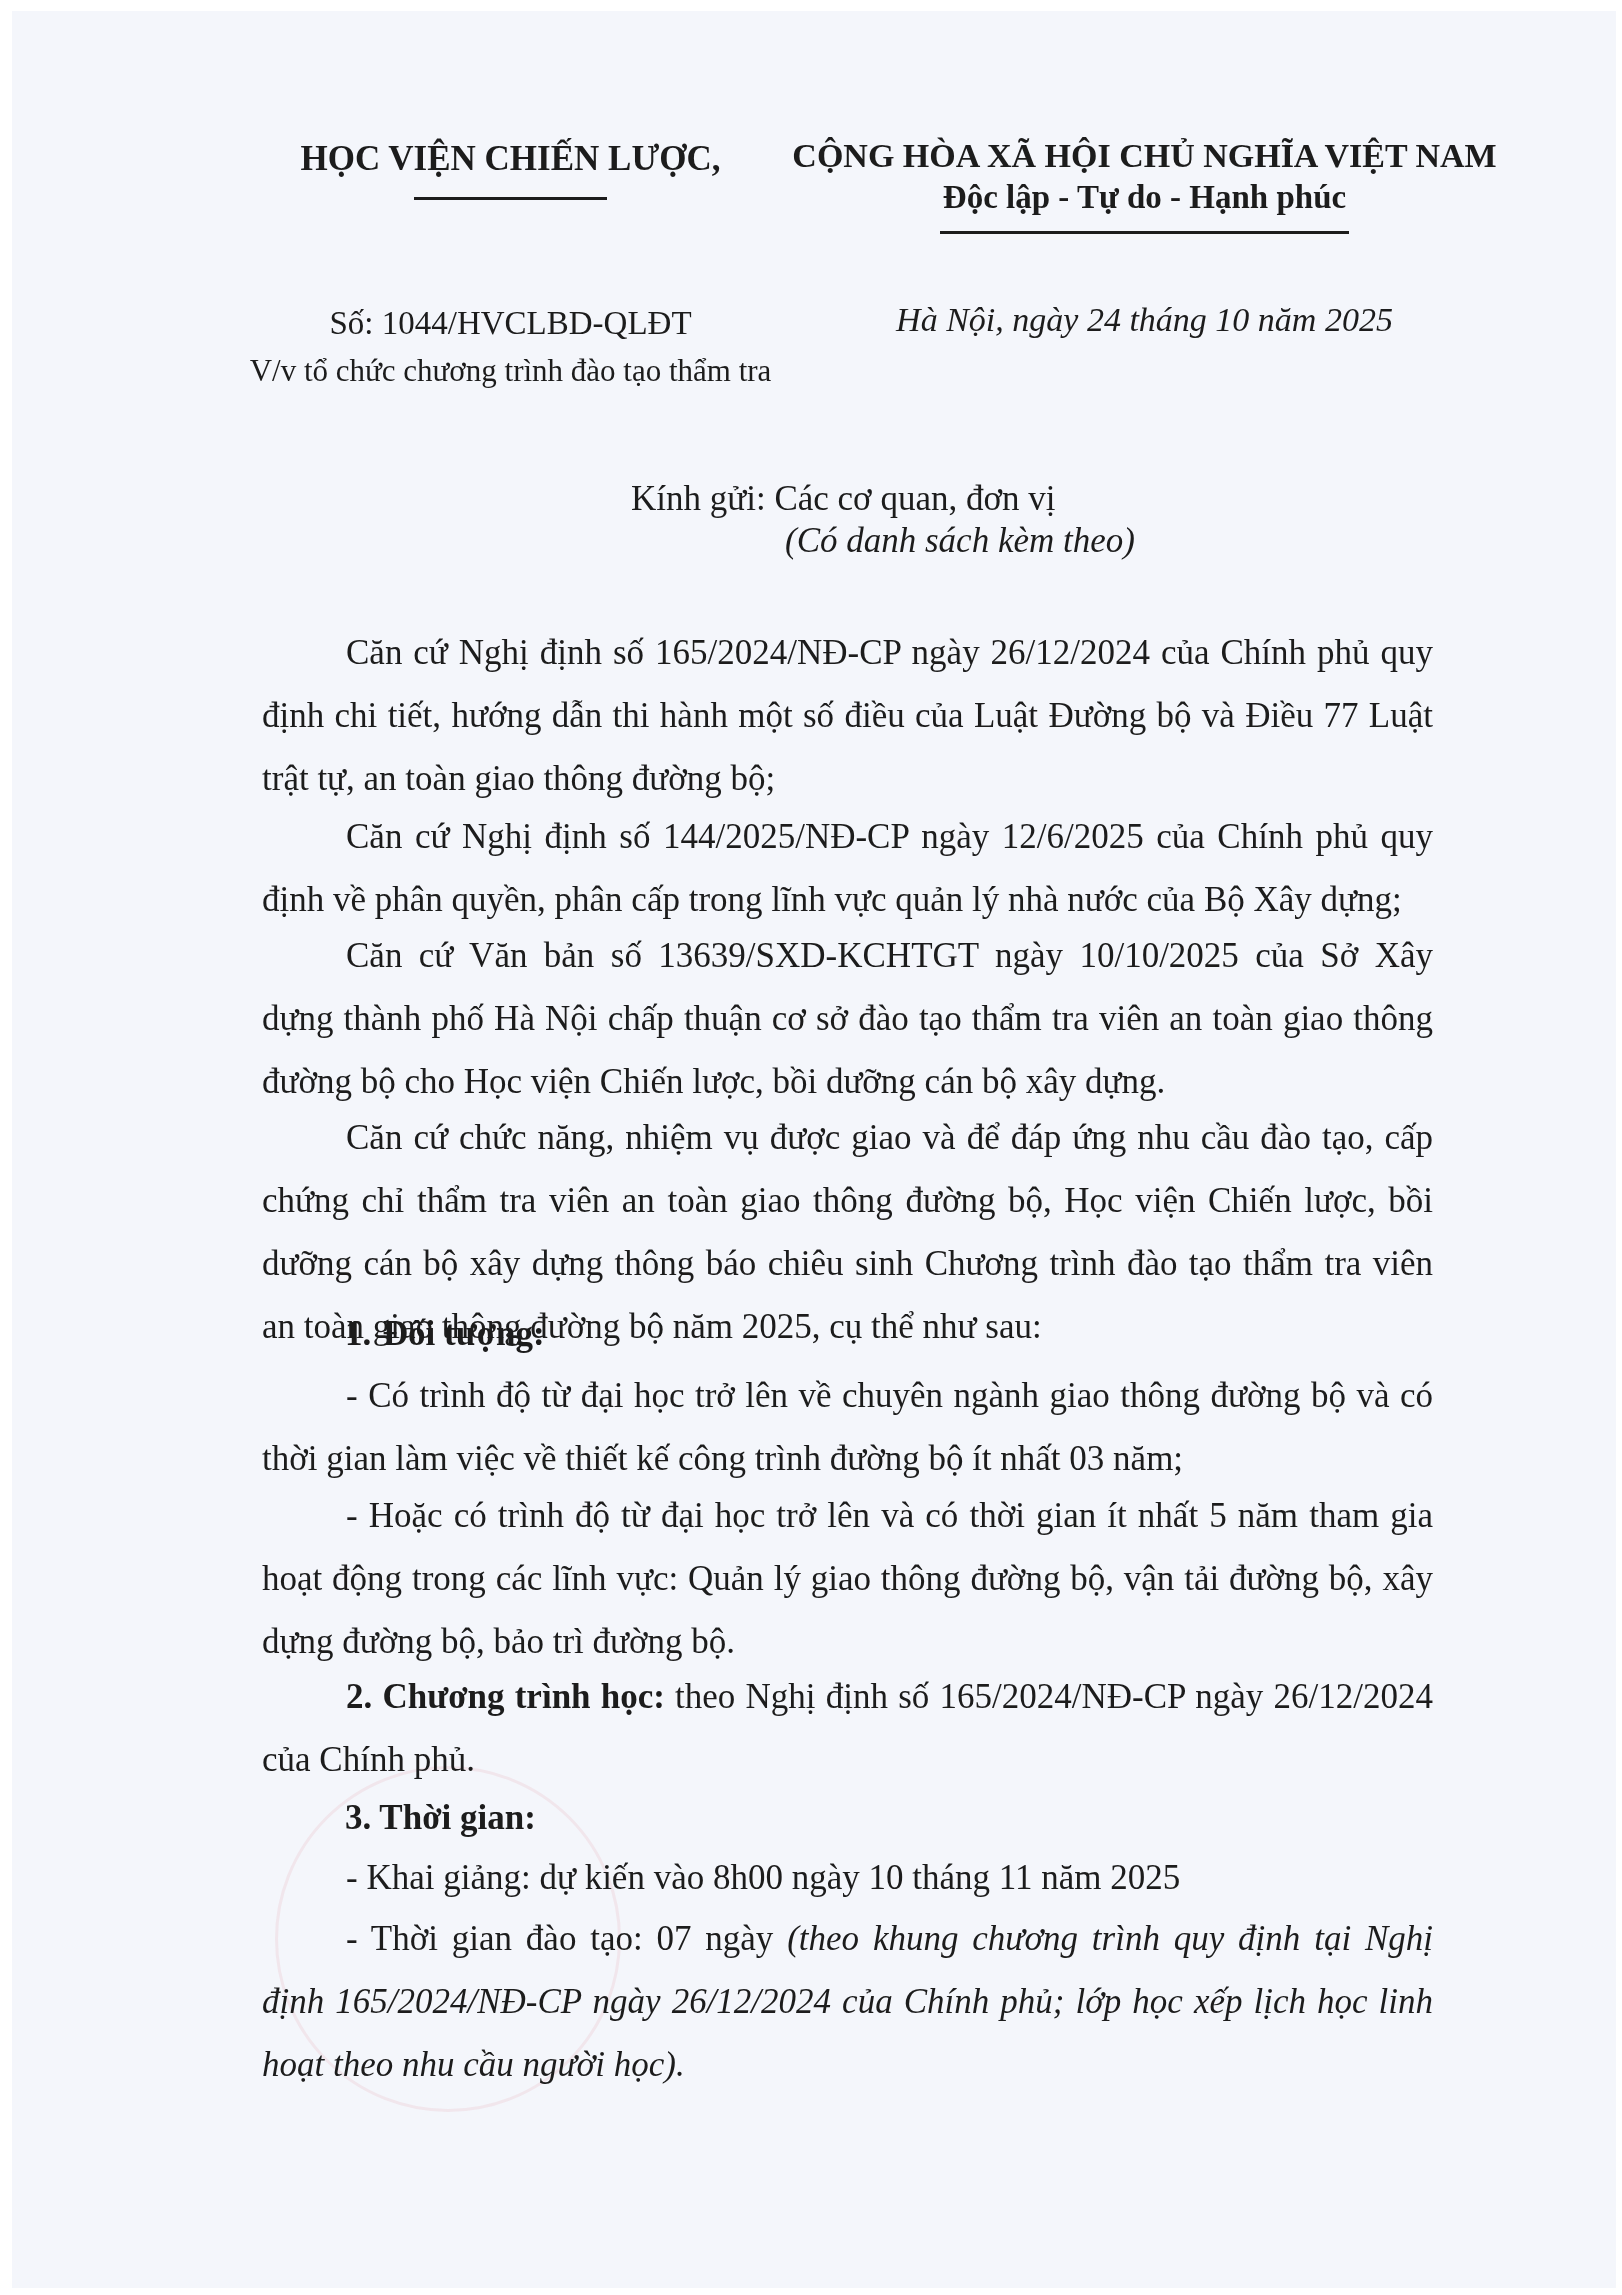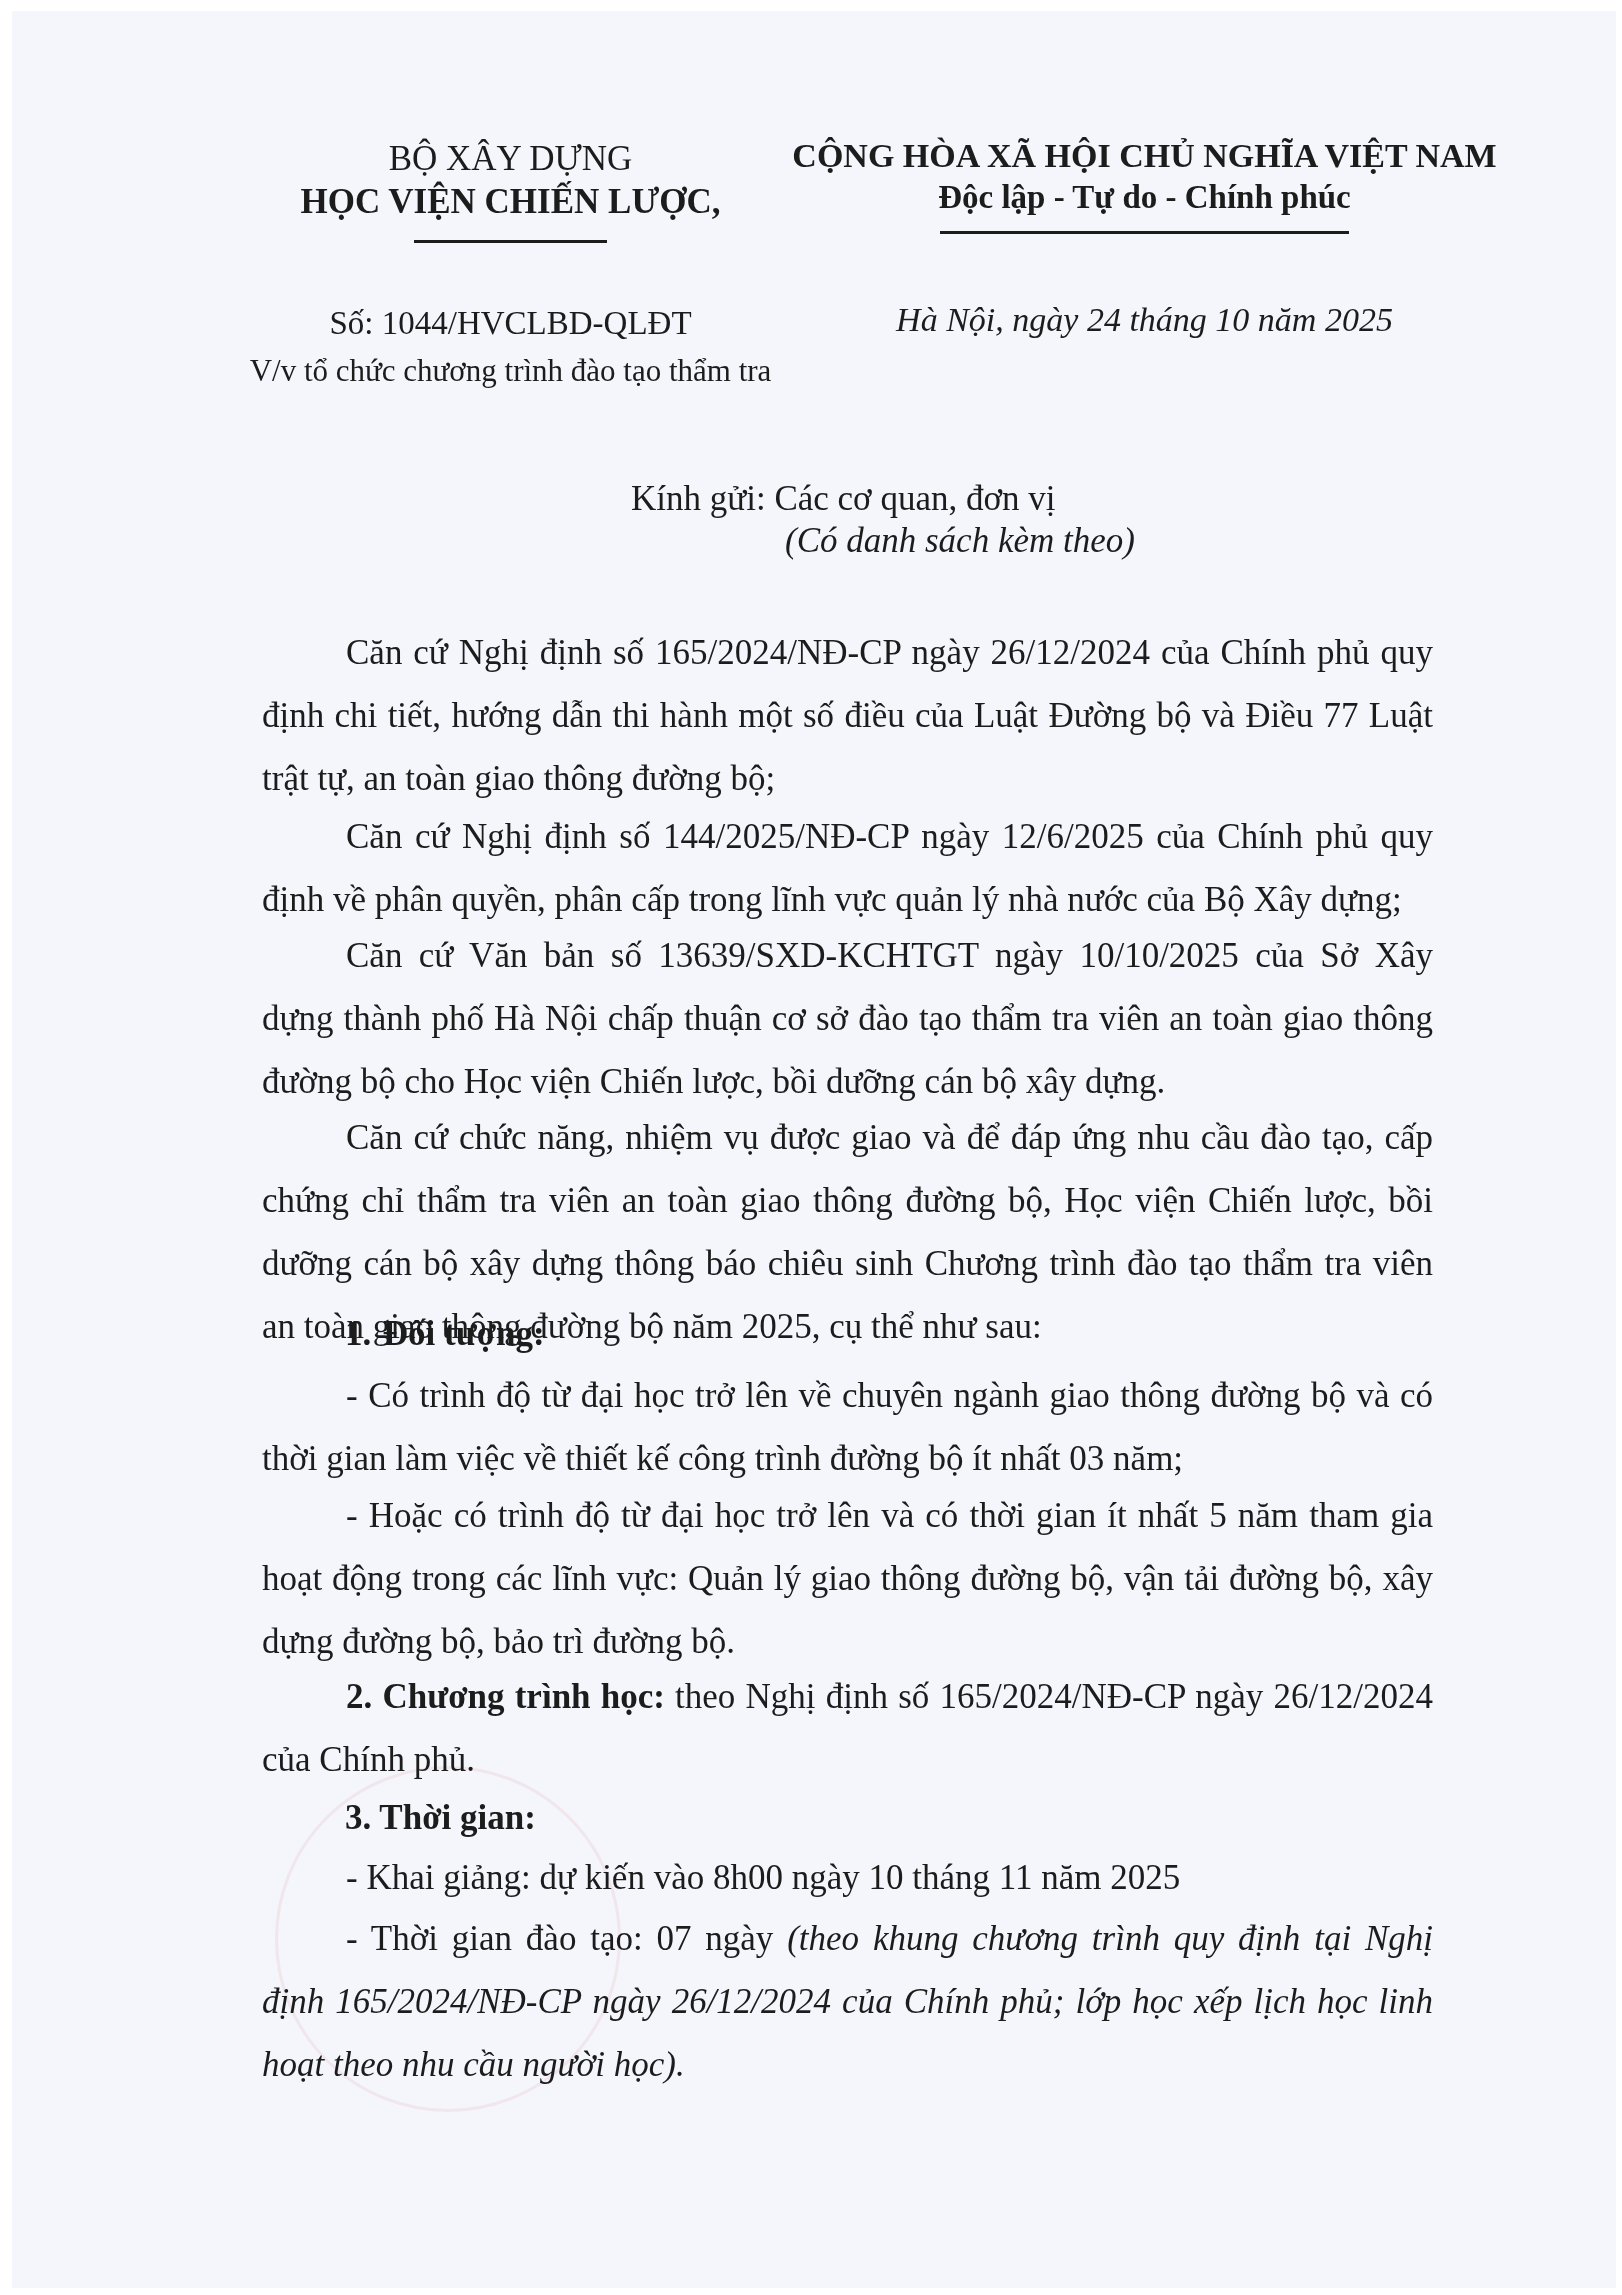--- a/index.html
+++ b/index.html
@@ -65,33 +65,32 @@
 </head>
 <body>
 
 <div class="sheet"></div>
 
 <div class="stamp-ghost"></div>
 
 <div class="doc">
 
   <div class="abs hdr-left center">
-    <div class="ministry">BỘ XÂY DỰNG</div>
     <div class="org">HỌC VIỆN CHIẾN LƯỢC,</div>
     <div class="rule"></div>
   </div>
 
   <div class="abs docno center">Số: 1044/HVCLBD-QLĐT</div>
   <div class="abs subject center">
     <div>V/v tổ chức chương trình đào tạo thẩm tra</div>
   </div>
 
   <div class="abs hdr-right center">
     <div class="nation">CỘNG HÒA XÃ HỘI CHỦ NGHĨA VIỆT NAM</div>
-    <div class="motto">Độc lập - Tự do - Chính phúc</div>
+    <div class="motto">Độc lập - Tự do - Hạnh phúc</div>
     <div class="rule"></div>
   </div>
   <div class="abs date center">Hà Nội, ngày 24 tháng 10 năm 2025</div>
 
   <div class="abs recipient">Kính gửi: Các cơ quan, đơn vị</div>
   <div class="abs recipient-note">(Có danh sách kèm theo)</div>
 
   <div class="para indent p1">Căn cứ Nghị định số 165/2024/NĐ-CP ngày 26/12/2024 của Chính phủ quy định chi tiết, hướng dẫn thi hành một số điều của Luật Đường bộ và Điều 77 Luật trật tự, an toàn giao thông đường bộ;</div>
   <div class="para indent p2">Căn cứ Nghị định số 144/2025/NĐ-CP ngày 12/6/2025 của Chính phủ quy định về phân quyền, phân cấp trong lĩnh vực quản lý nhà nước của Bộ Xây dựng;</div>
   <div class="para indent p3">Căn cứ Văn bản số 13639/SXD-KCHTGT ngày 10/10/2025 của Sở Xây dựng thành phố Hà Nội chấp thuận cơ sở đào tạo thẩm tra viên an toàn giao thông đường bộ cho Học viện Chiến lược, bồi dưỡng cán bộ xây dựng.</div>

